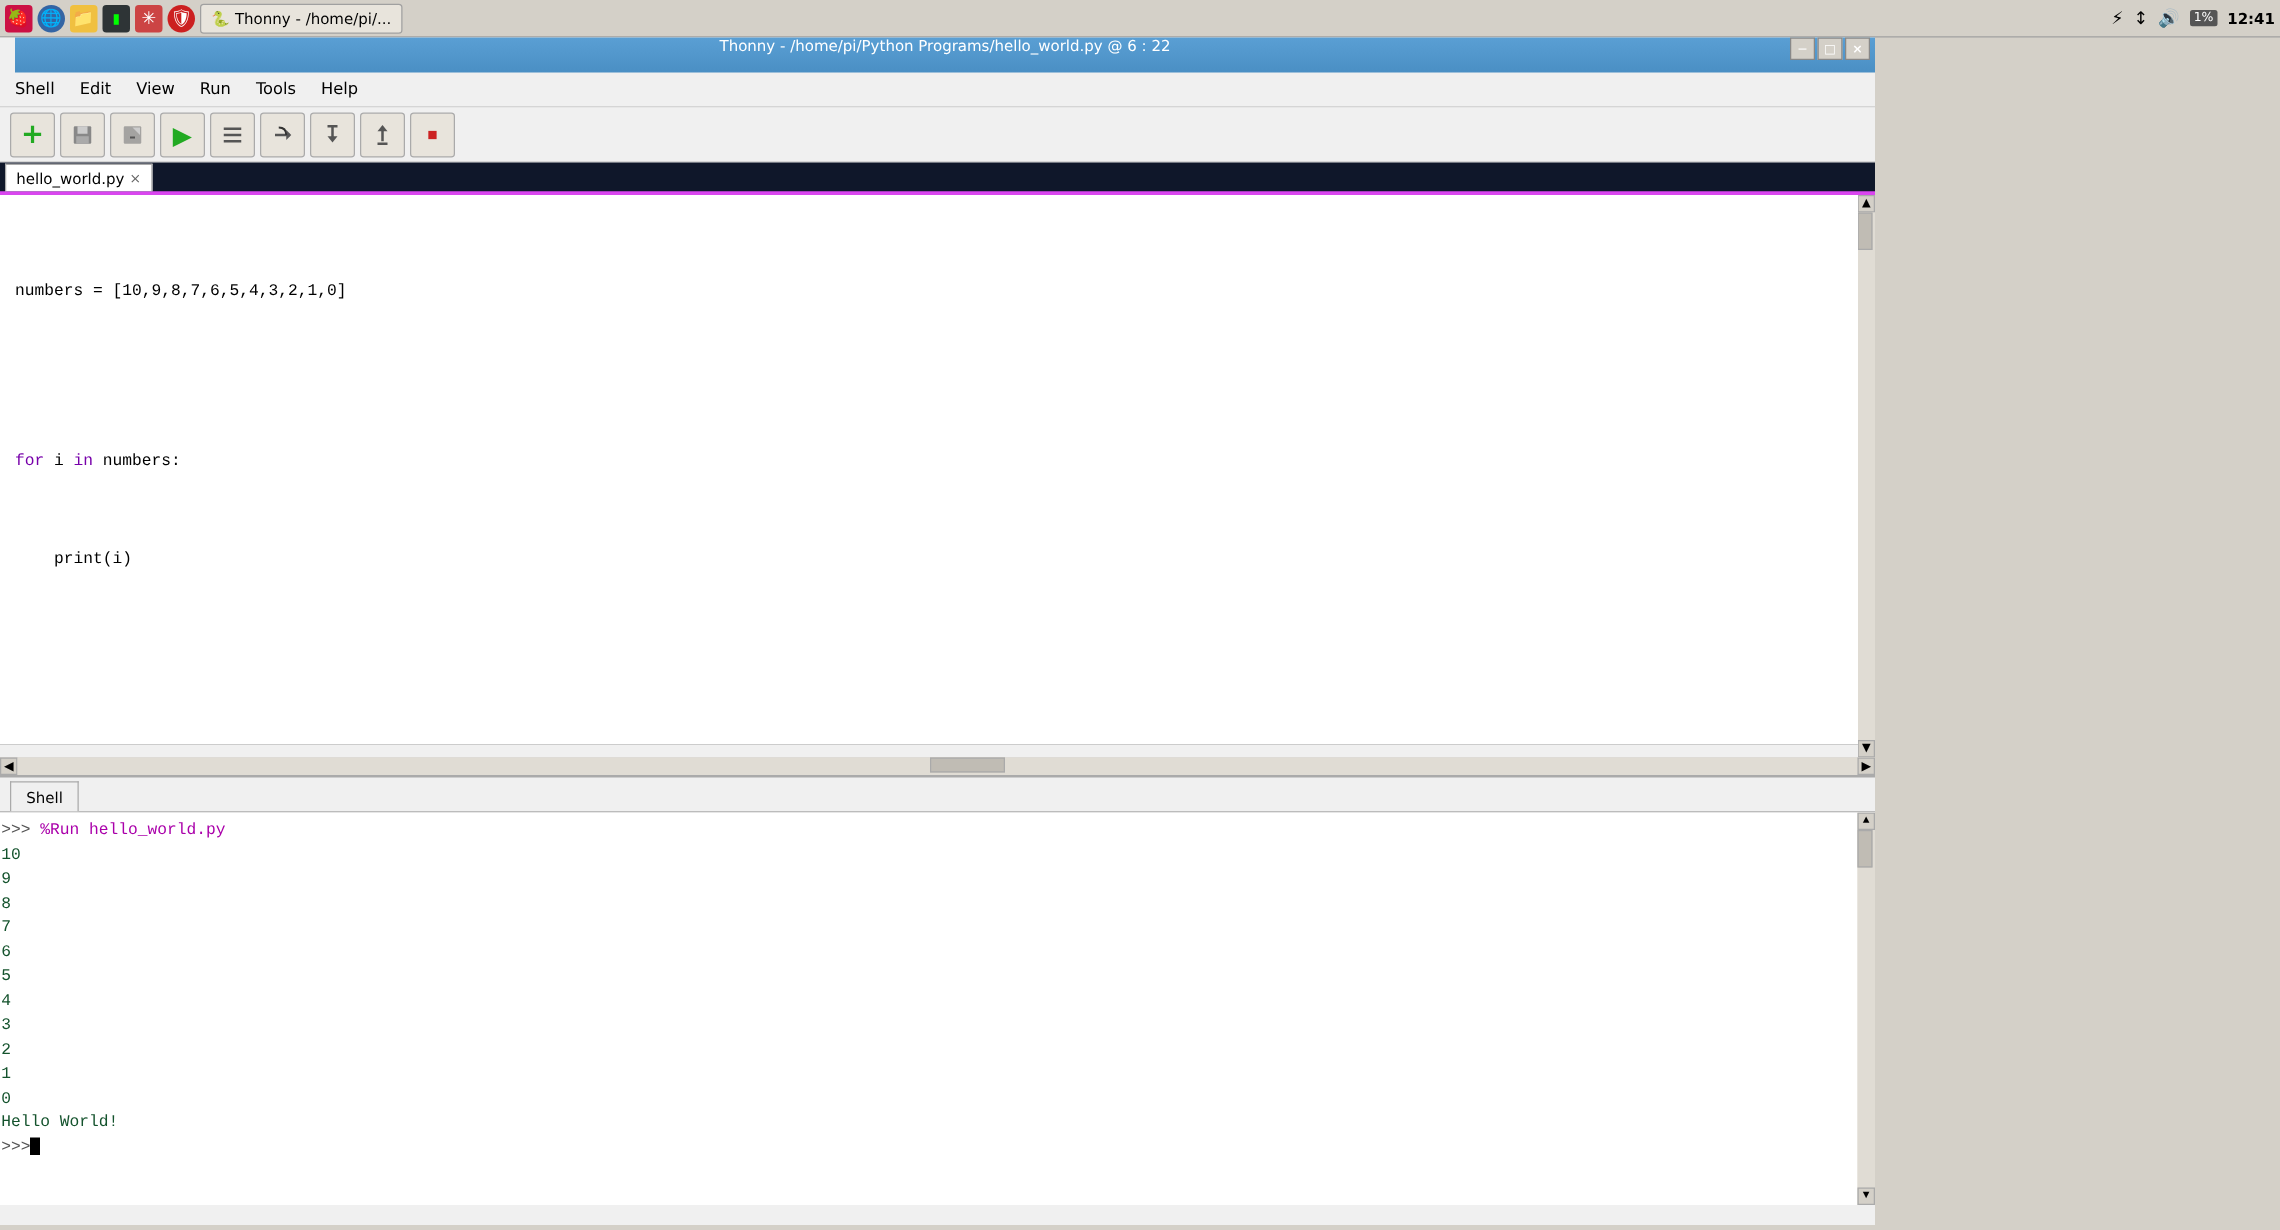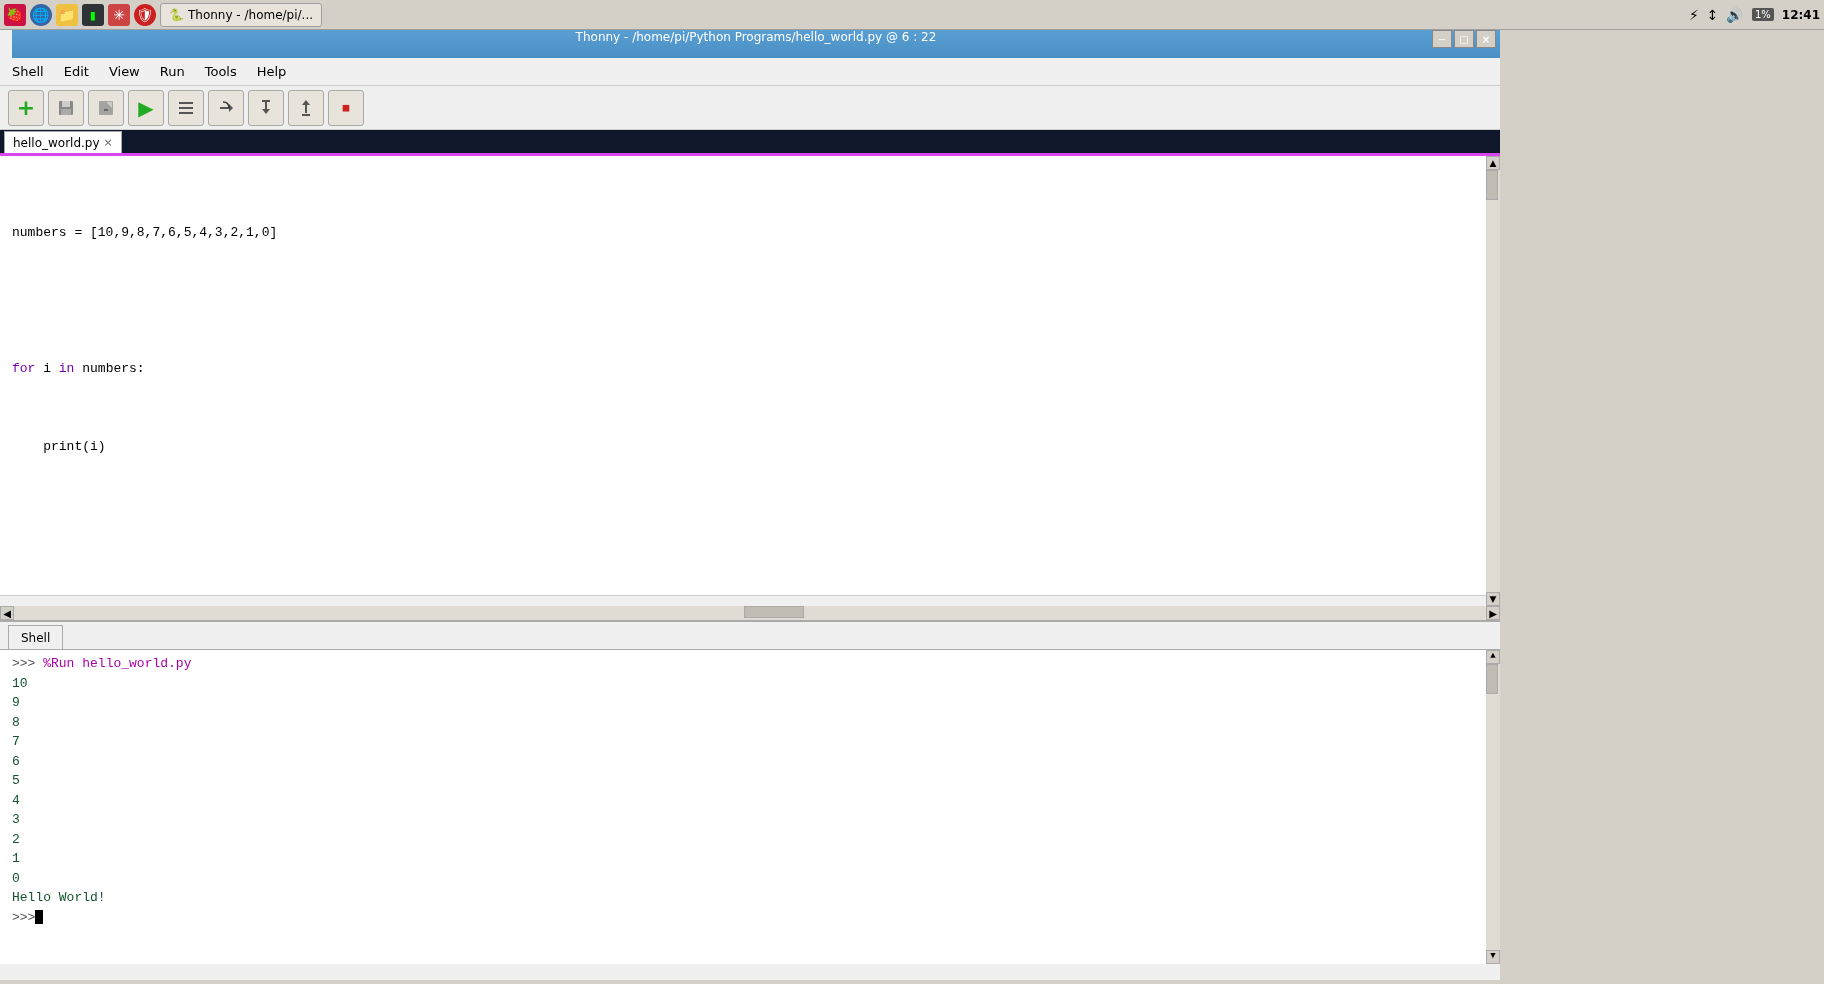--- a/index.html
+++ b/index.html
@@ -216,21 +216,21 @@
       border-bottom: none;
       padding: 3px 12px;
       font-size: 12px;
       cursor: pointer;
       height: 24px;
       display: flex; align-items: center;
     }
     #shell-output {
       font-family: 'Courier New', monospace;
       font-size: 13px;
-      padding: 4px 12px;
+      padding: 4px 1px;
       background: white;
       height: 314px;
       overflow: auto;
       line-height: 1.5;
     }
     .shell-prompt { color: #555; }
     .shell-command { color: #aa00aa; }
     .shell-output-line { color: #14532d; }
     .shell-input-line { color: #555; display: flex; align-items: center; }
 

